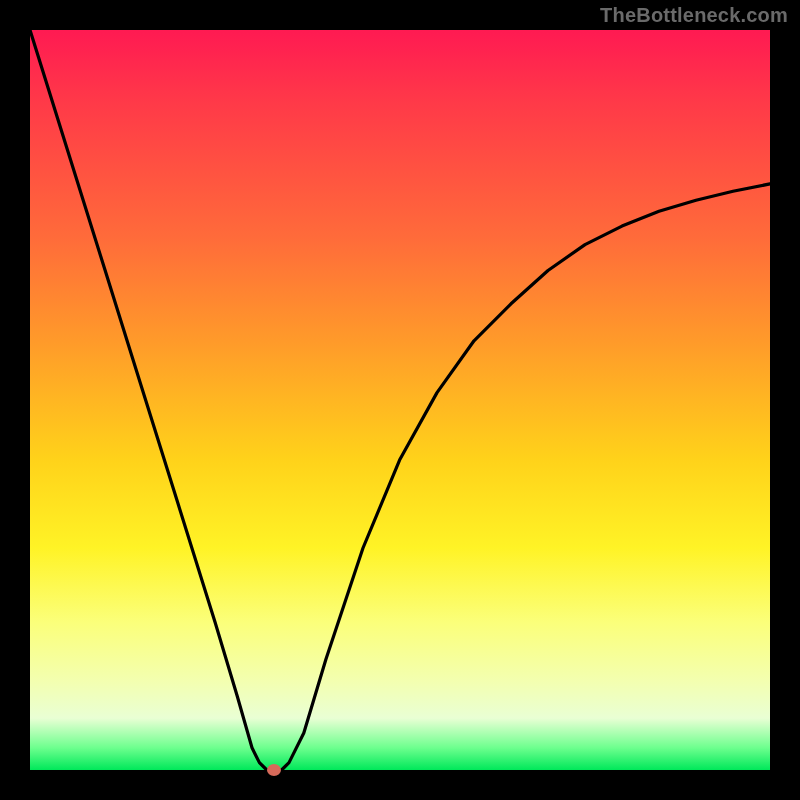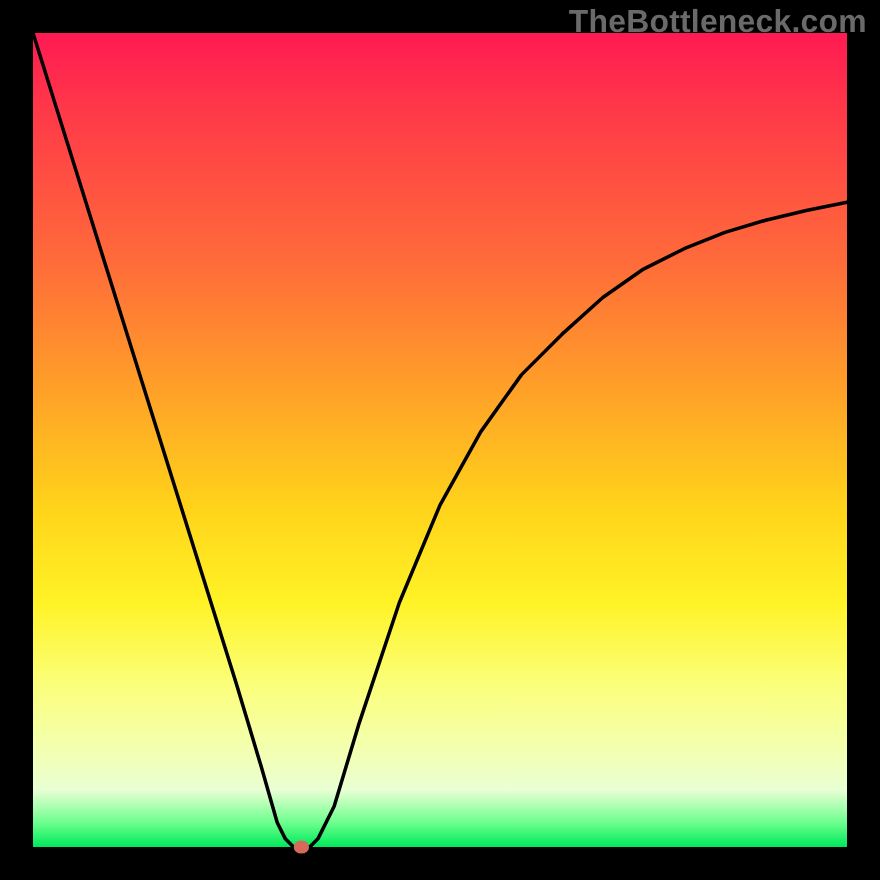--- a/index.html
+++ b/index.html
@@ -15,21 +15,21 @@
     position: relative;
     width: 800px;
     height: 800px;
     background: #000;
   }
   .watermark {
     position: absolute;
     top: 4px;
     right: 12px;
     color: #6a6a6a;
-    font-size: 29px;
+    font-size: 20px;
     font-weight: 600;
     letter-spacing: 0.2px;
     user-select: none;
   }
   .plot-area {
     position: absolute;
     left: 30px;
     top: 30px;
     width: 740px;
     height: 740px;

